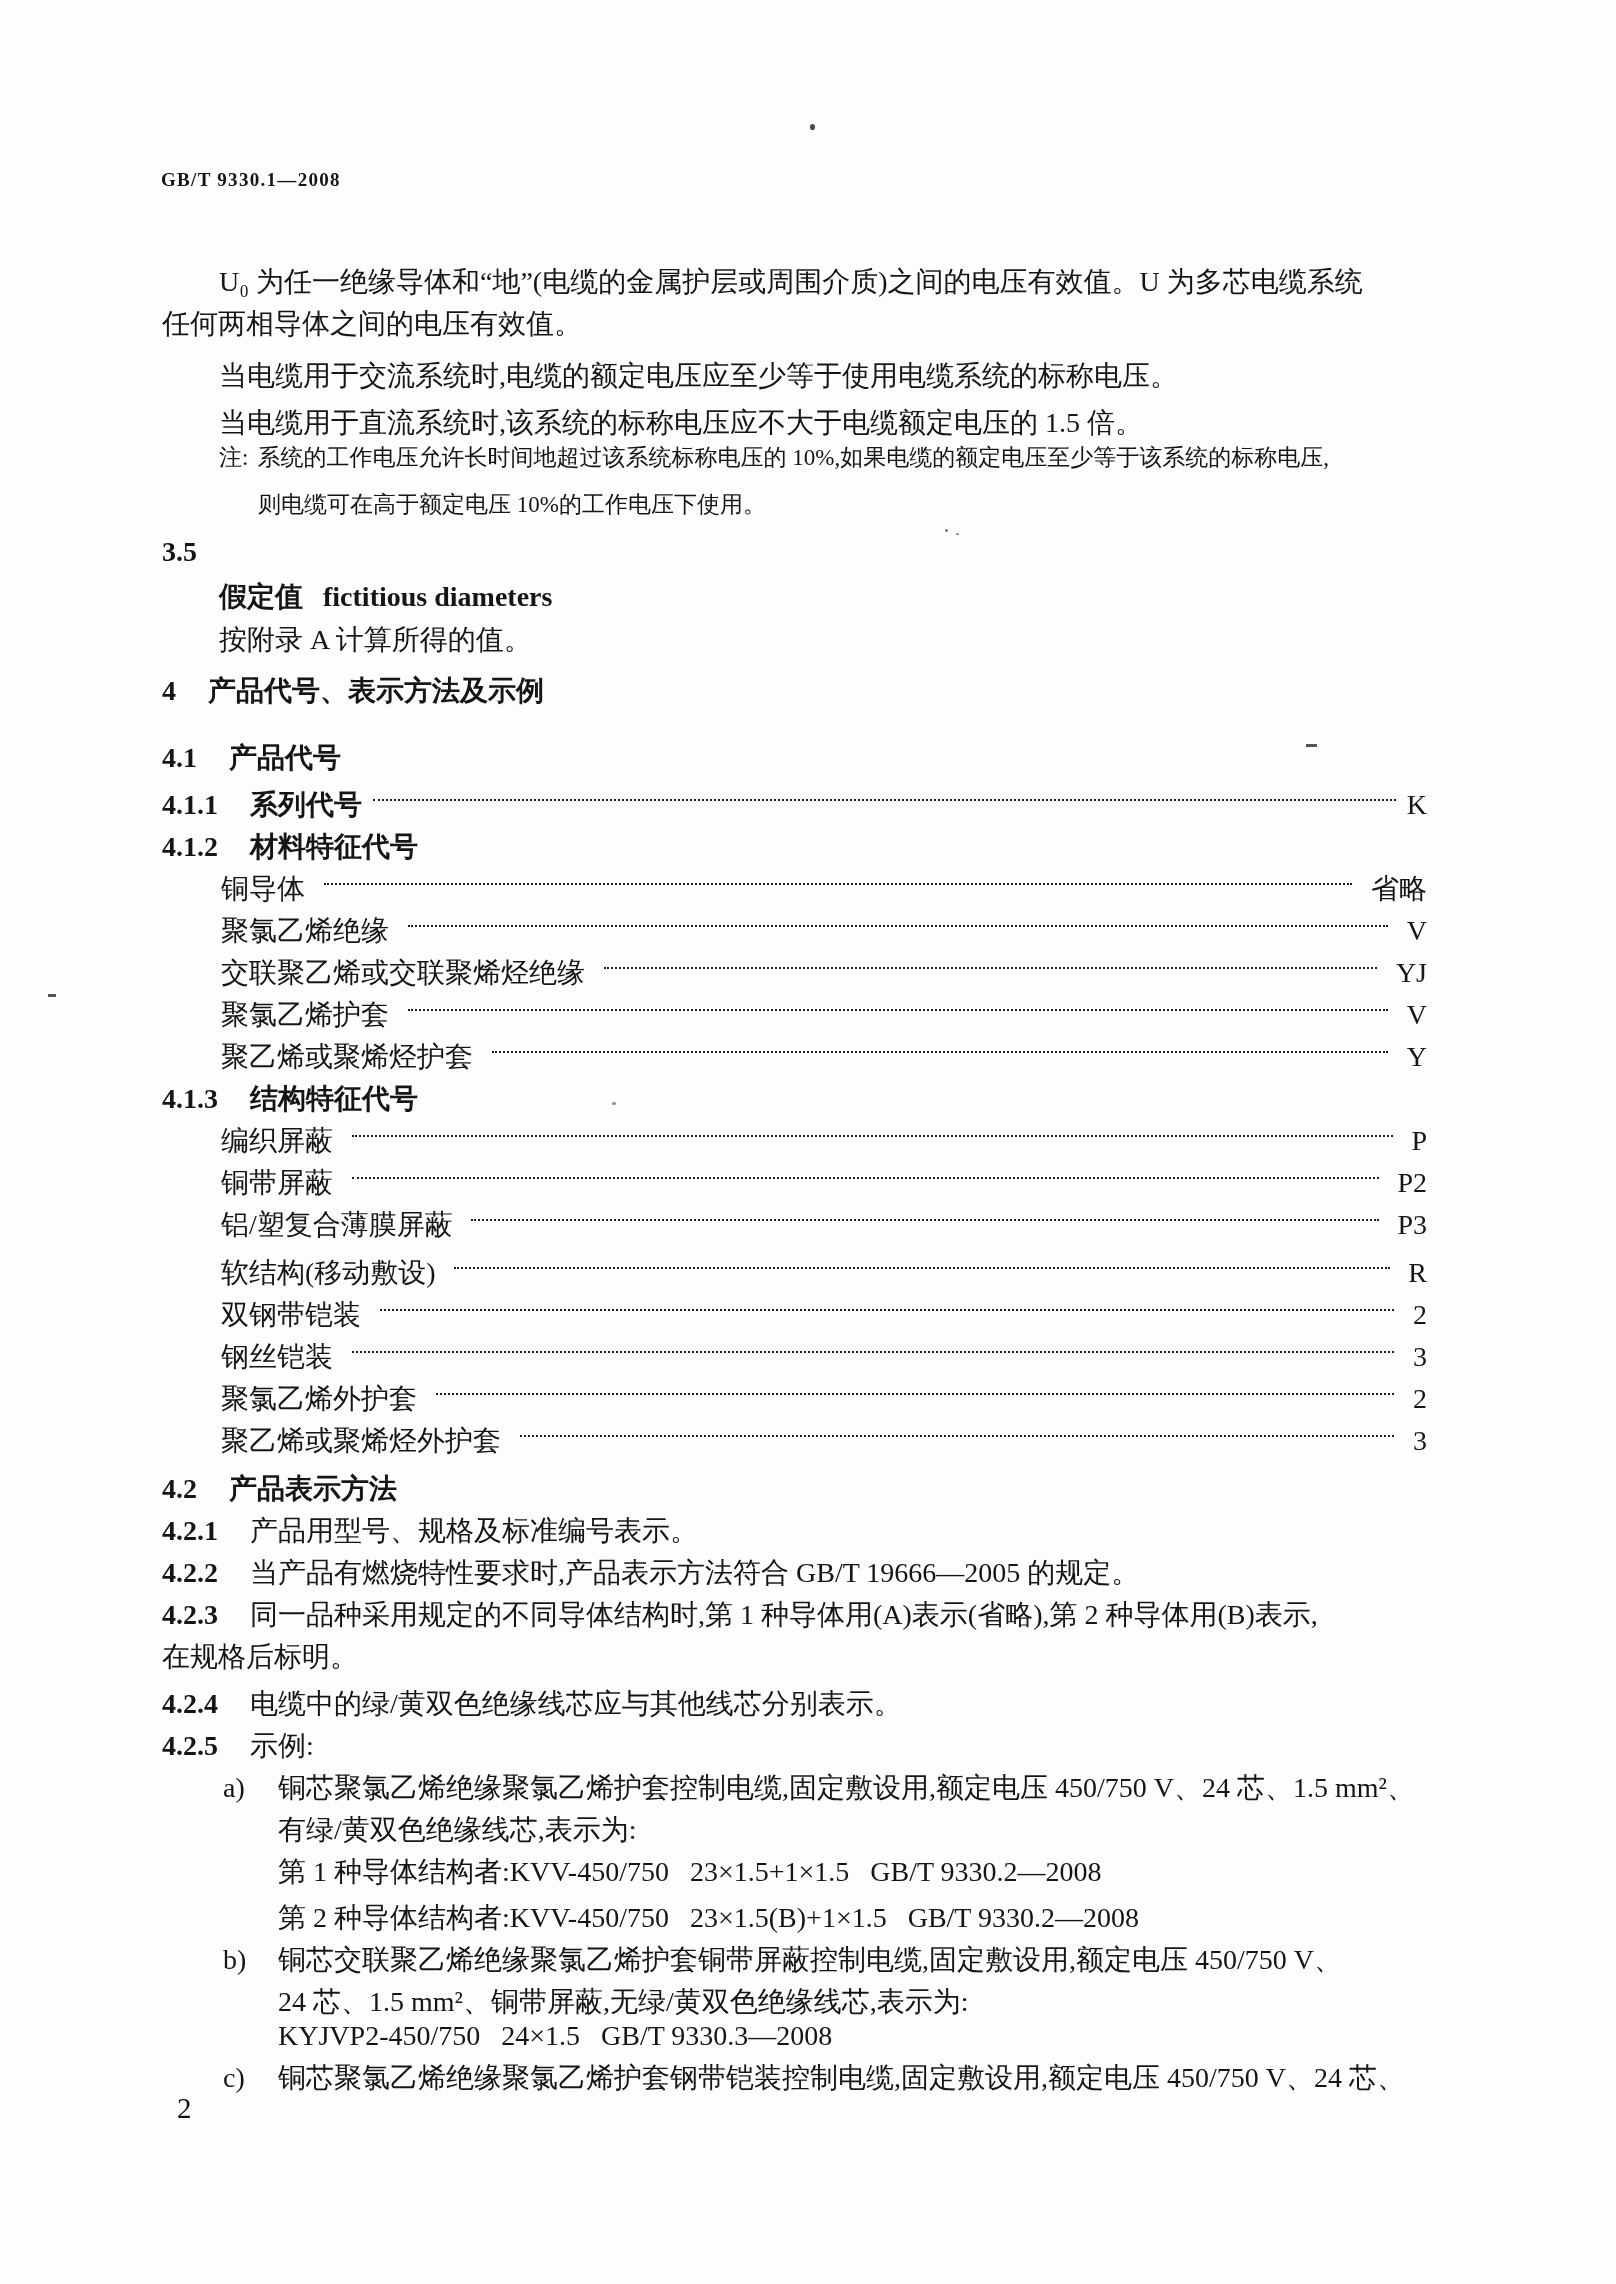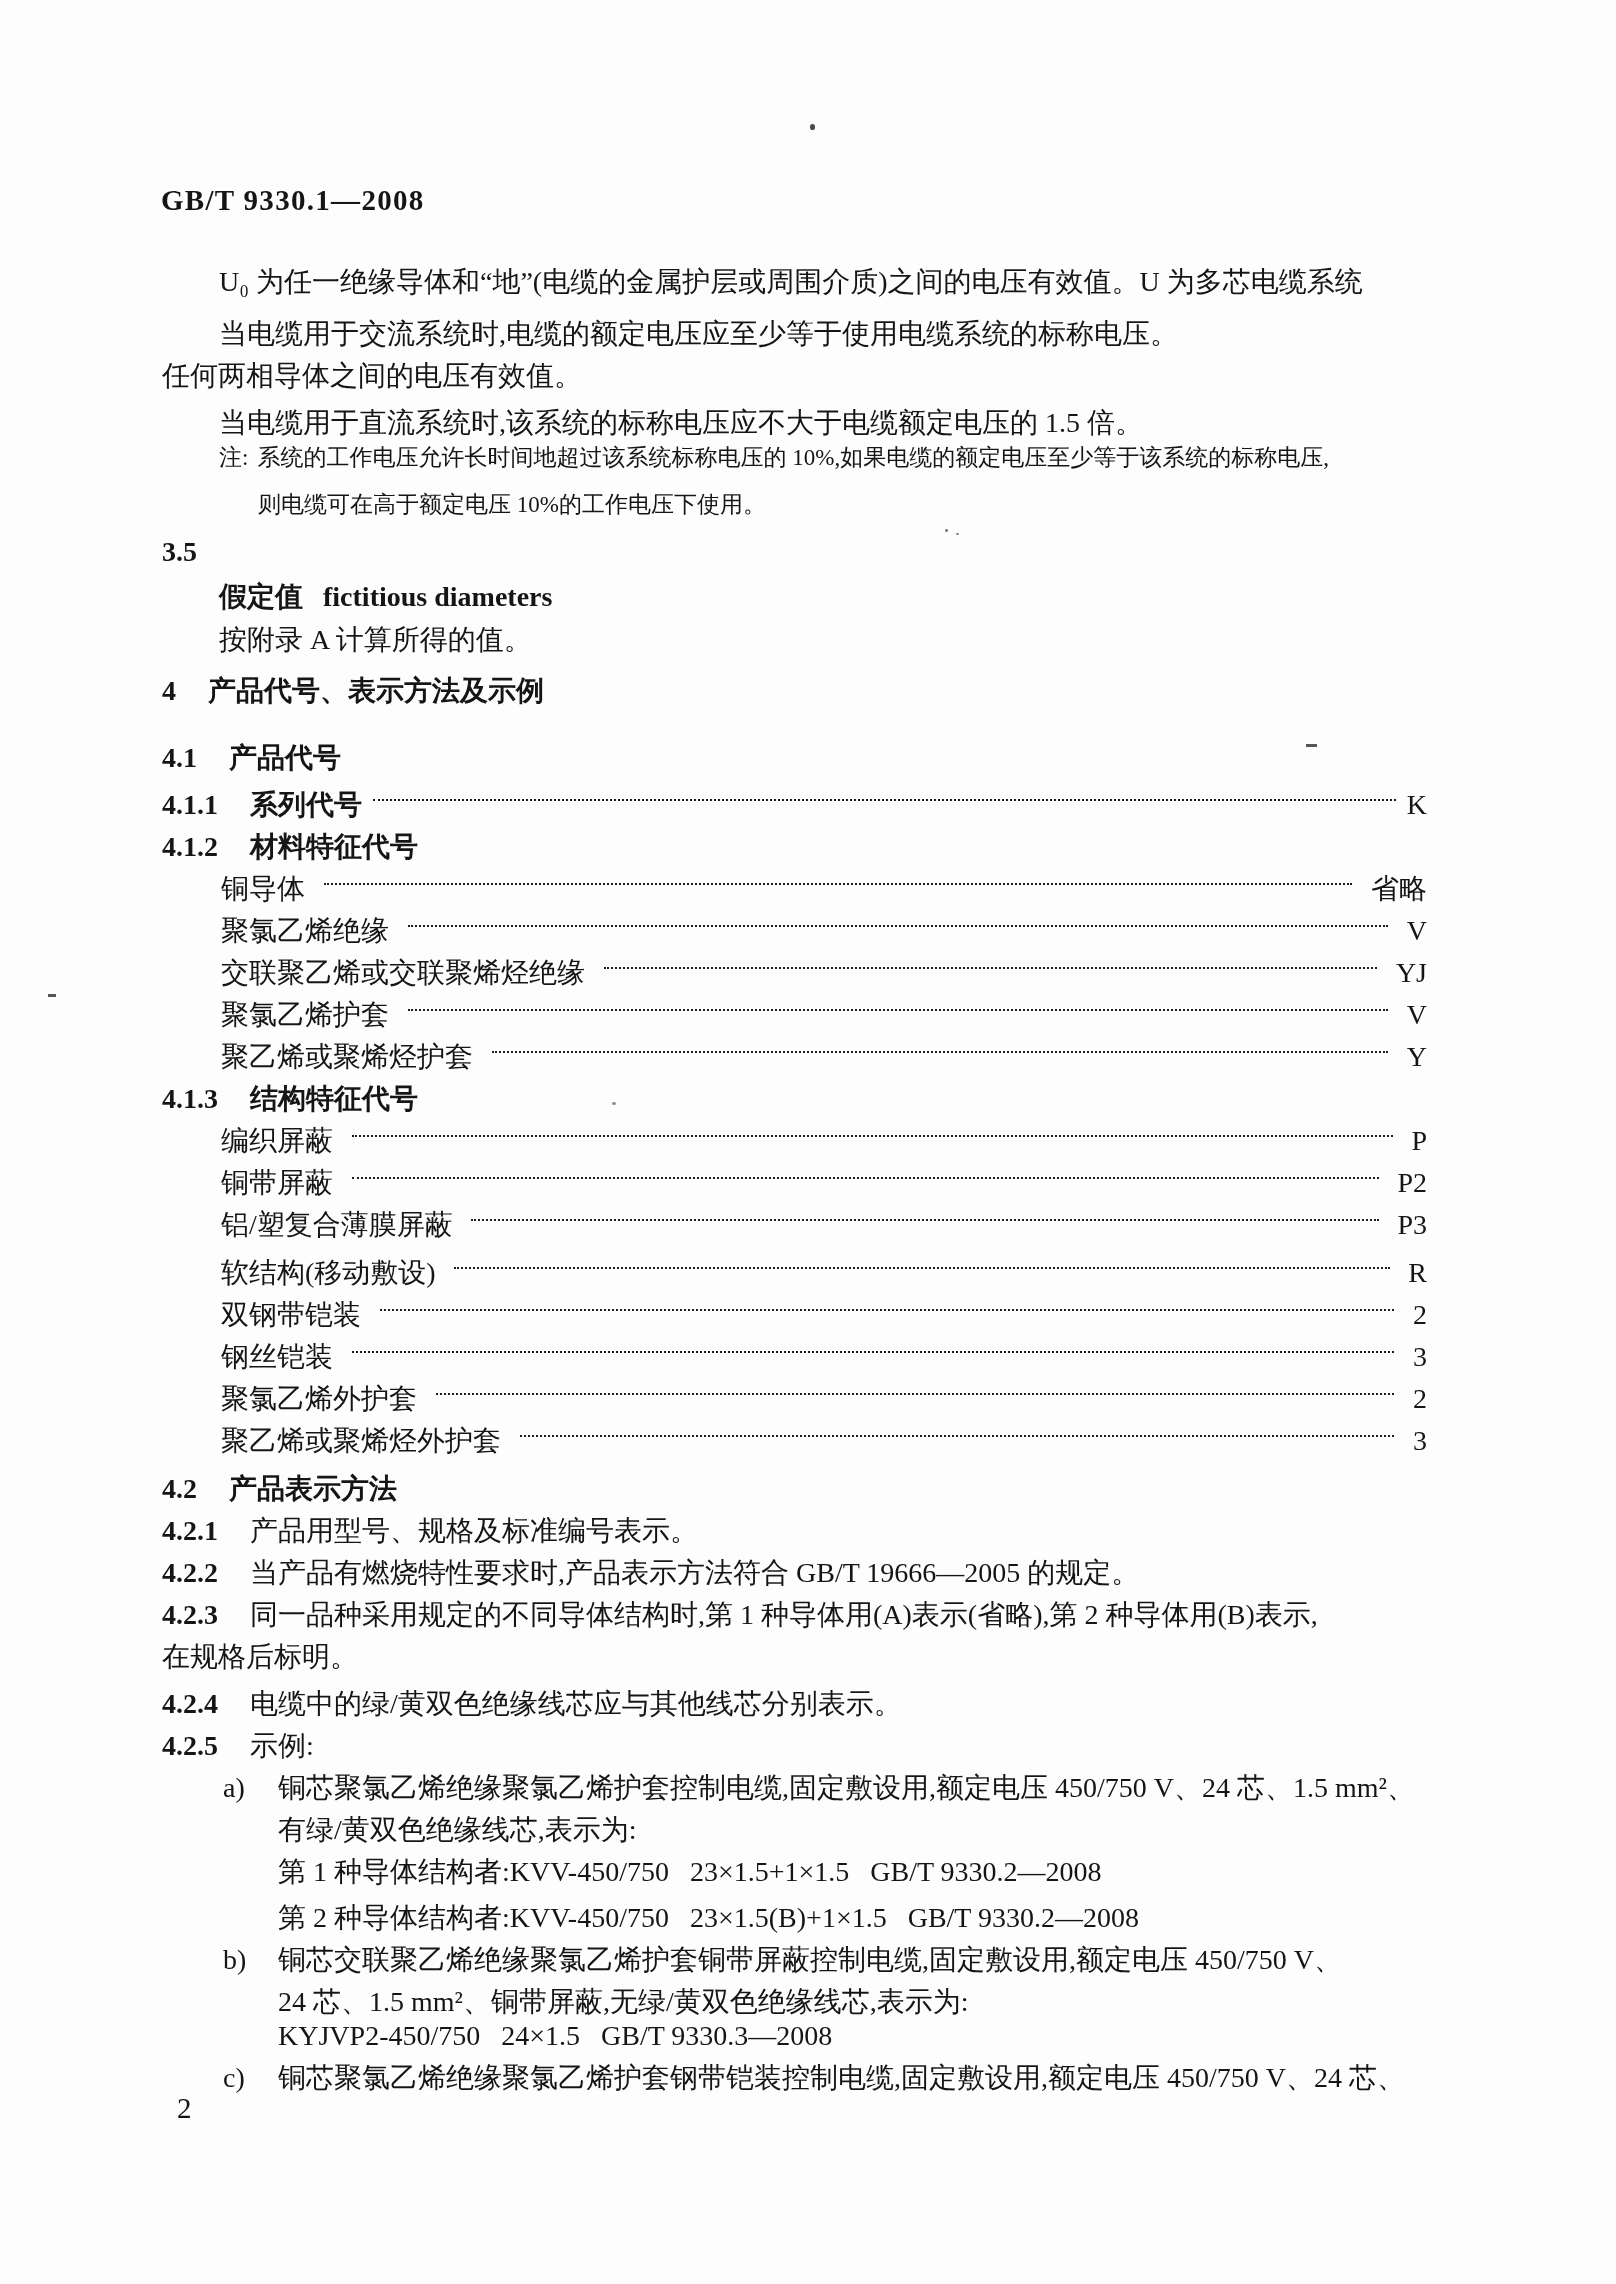--- a/index.html
+++ b/index.html
@@ -6,22 +6,22 @@
   html,body { width:1617px; height:2284px; }
   body {
     position:relative;
     background:#fdfdfd;
     color:#151515;
     font-family:"Liberation Serif","DejaVu Serif",serif;
     overflow:hidden;
   }
   .page { position:absolute; inset:0; }
   .doc-header {
-    position:absolute; left:161px; top:184px;
-    font-size:29px; font-weight:700; letter-spacing:1.3px;
+    position:absolute; left:161px; top:169px;
+    font-size:19px; font-weight:700; letter-spacing:1.3px;
   }
   .content {
     position:absolute; left:162px; top:261px; width:1427px;
     font-size:28px; line-height:42px;
   }
   .line { min-height:42px; white-space:pre; }
   .indent { padding-left:57px; }
   .bold { font-weight:700; }
   .num { font-weight:700; margin-right:32px; }
   .term-cn { margin-right:20px; }
@@ -58,22 +58,22 @@
 </head>
 <body>
 
 <div class="page">
 
   <div class="doc-header">GB/T 9330.1—2008</div>
 
   <div class="content">
 
     <div class="line indent">U₀ 为任一绝缘导体和“地”(电缆的金属护层或周围介质)之间的电压有效值。U 为多芯电缆系统</div>
+    <div class="line">任何两相导体之间的电压有效值。</div>
     <div class="line indent mt15">当电缆用于交流系统时,电缆的额定电压应至少等于使用电缆系统的标称电压。</div>
-    <div class="line">任何两相导体之间的电压有效值。</div>
     <div class="line indent mt8">当电缆用于直流系统时,该系统的标称电压应不大于电缆额定电压的 1.5 倍。</div>
 
     <div class="line note note-first mtm8"><span class="note-label">注:</span><span>系统的工作电压允许长时间地超过该系统标称电压的 10%,如果电缆的额定电压至少等于该系统的标称电压,</span></div>
     <div class="line note note-cont mt8">则电缆可在高于额定电压 10%的工作电压下使用。</div>
 
     <div class="line bold mt10">3.5</div>
     <div class="line indent mt4"><span class="bold term-cn">假定值</span><span class="bold">fictitious diameters</span></div>
     <div class="line indent mt2">按附录 A 计算所得的值。</div>
 
     <div class="line bold mt14"><span class="num">4</span><span>产品代号、表示方法及示例</span></div>

